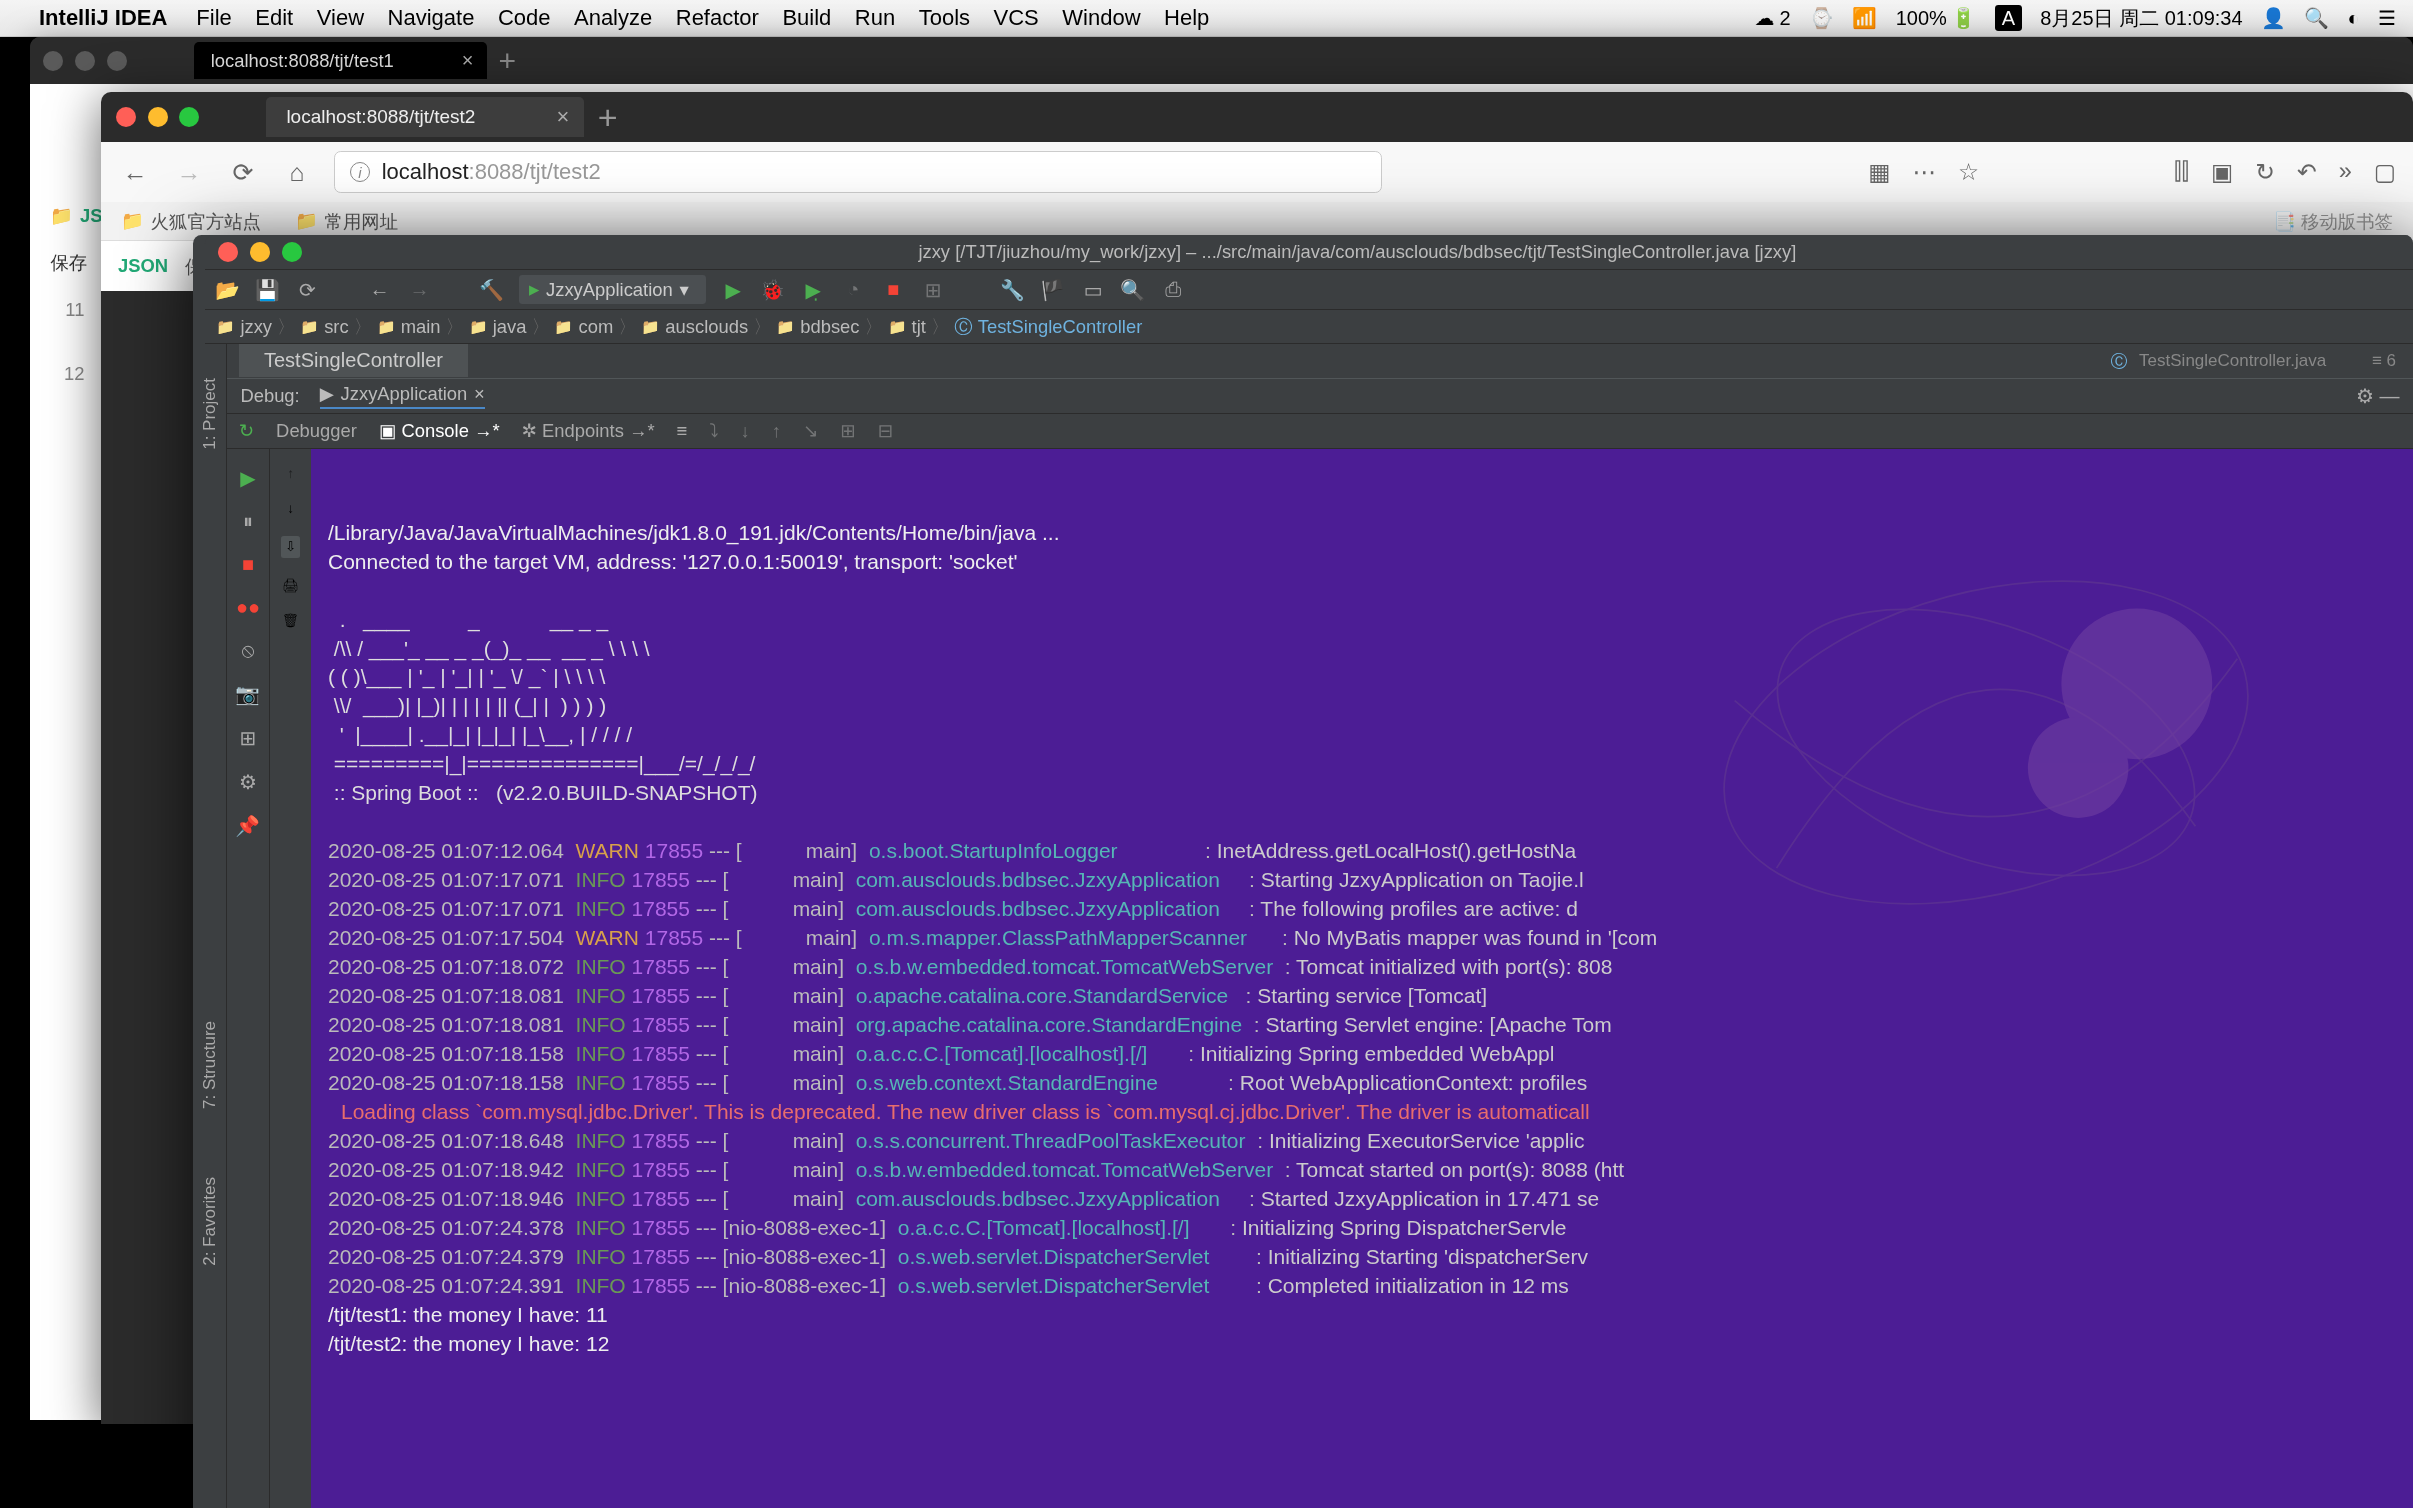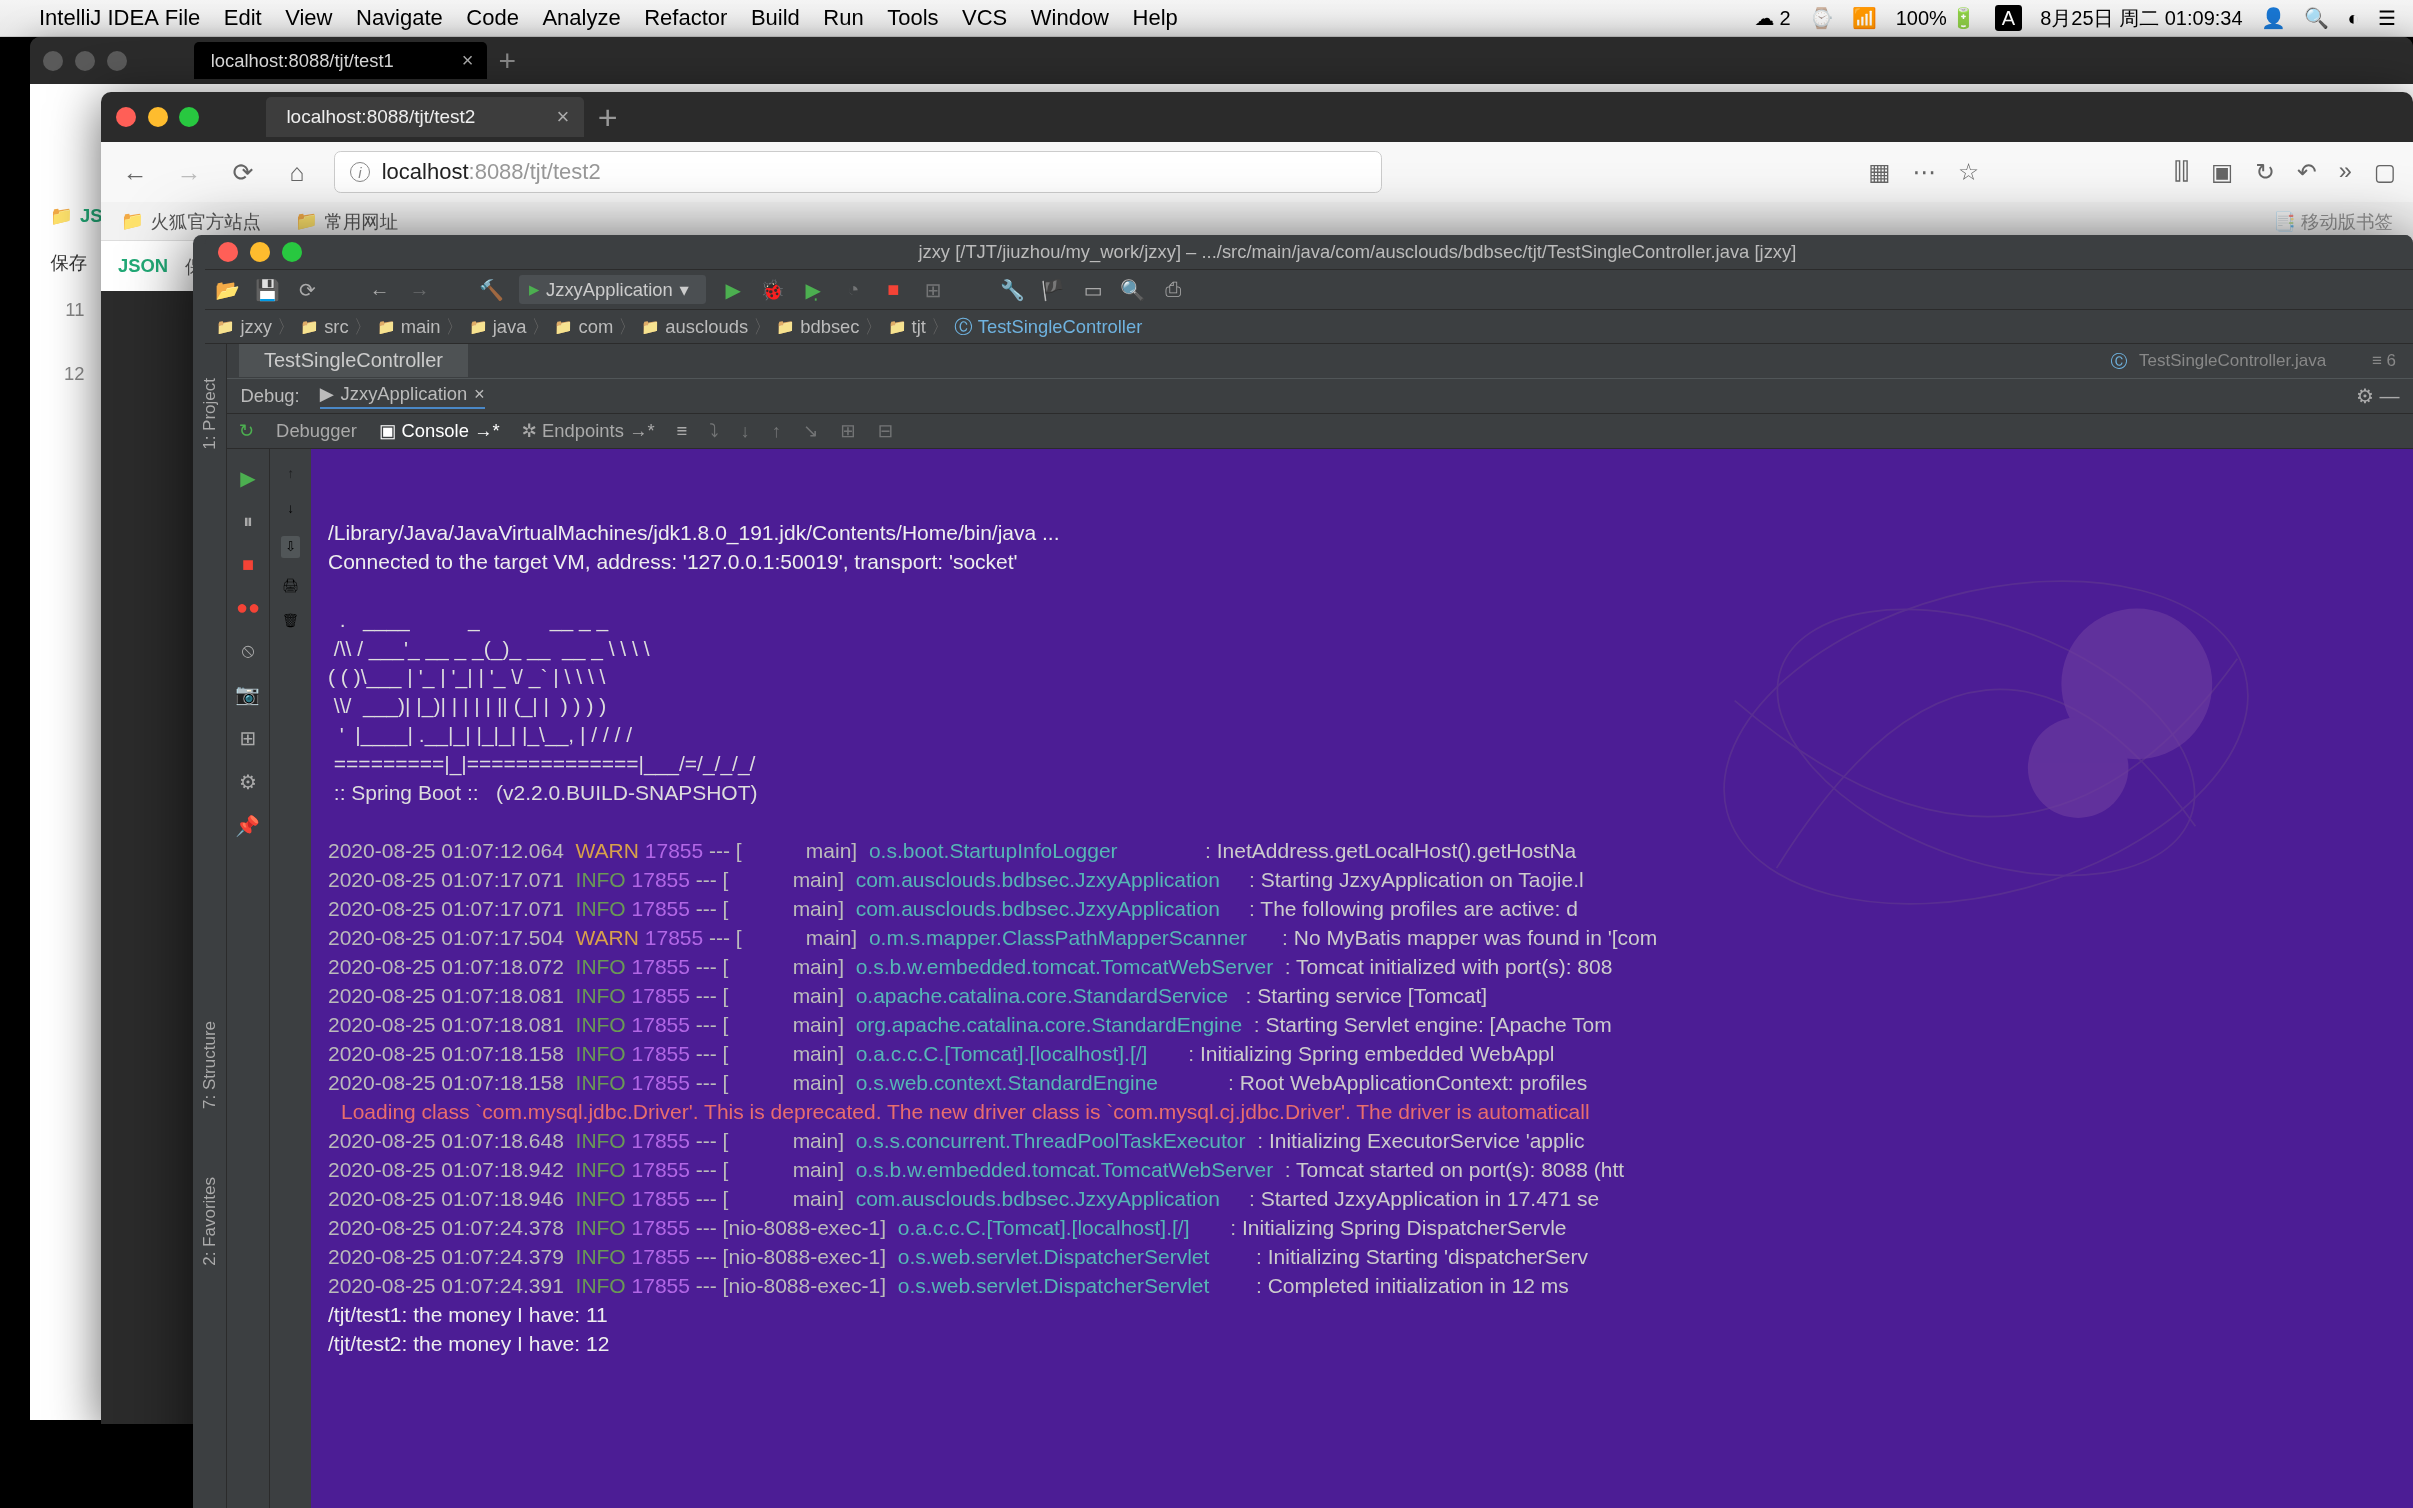--- a/index.html
+++ b/index.html
@@ -1,21 +1,21 @@
 <!DOCTYPE html>
 <html style="font-size:13.4px"><head>
 <meta charset="utf-8">
 <style>
 * { margin: 0; padding: 0; box-sizing: border-box; font-family: -apple-system, "Helvetica Neue", Arial, sans-serif; }
 body { width: 2413px; height: 1508px; background: #000; overflow: hidden; transform-origin: top left; }
 
 
 .menubar { position: absolute; top: 0; left: 0; right: 0; height: 37px; background: linear-gradient(#f4f4f4,#e8e8e8); display: flex; align-items: center; padding: 0 17px; font-size: 22px; color: #000; border-bottom: 0.8px solid #ccc; }
 .menubar .apple { font-size: 25px; margin-right: 22px; }
-.menubar .appname { font-weight: 400; margin-right: 6px; }
+.menubar .appname { font-weight: 700; margin-right: 29px; }
 .menubar .mitem { margin-right: 23.5px; }
 .menubar .right { margin-left: auto; display: flex; align-items: center; gap: 18.4px; font-size: 20px; }
 .menubar .right span { display: inline-flex; align-items: center; gap: 5px; }
 
 
 .browser1 { position: absolute; top: 37px; left: 30px; right: 0; height: 1383px; background: #333; border-radius: 10px 10px 0 0; box-shadow: 0 8.4px 34px rgba(0,0,0,.5); }
 .browser1 .tabbar { height: 47px; background: #2b2b2b; display: flex; align-items: center; padding-left: 13.4px; border-radius: 10px 10px 0 0; }
 .traffic { display: flex; gap: 11.7px; margin-right: 67px; }
 .dot { width: 20px; height: 20px; border-radius: 50%; }
 .dot.r { background: #5a5a5a; } .dot.y { background: #5a5a5a; } .dot.g { background: #5a5a5a; }

